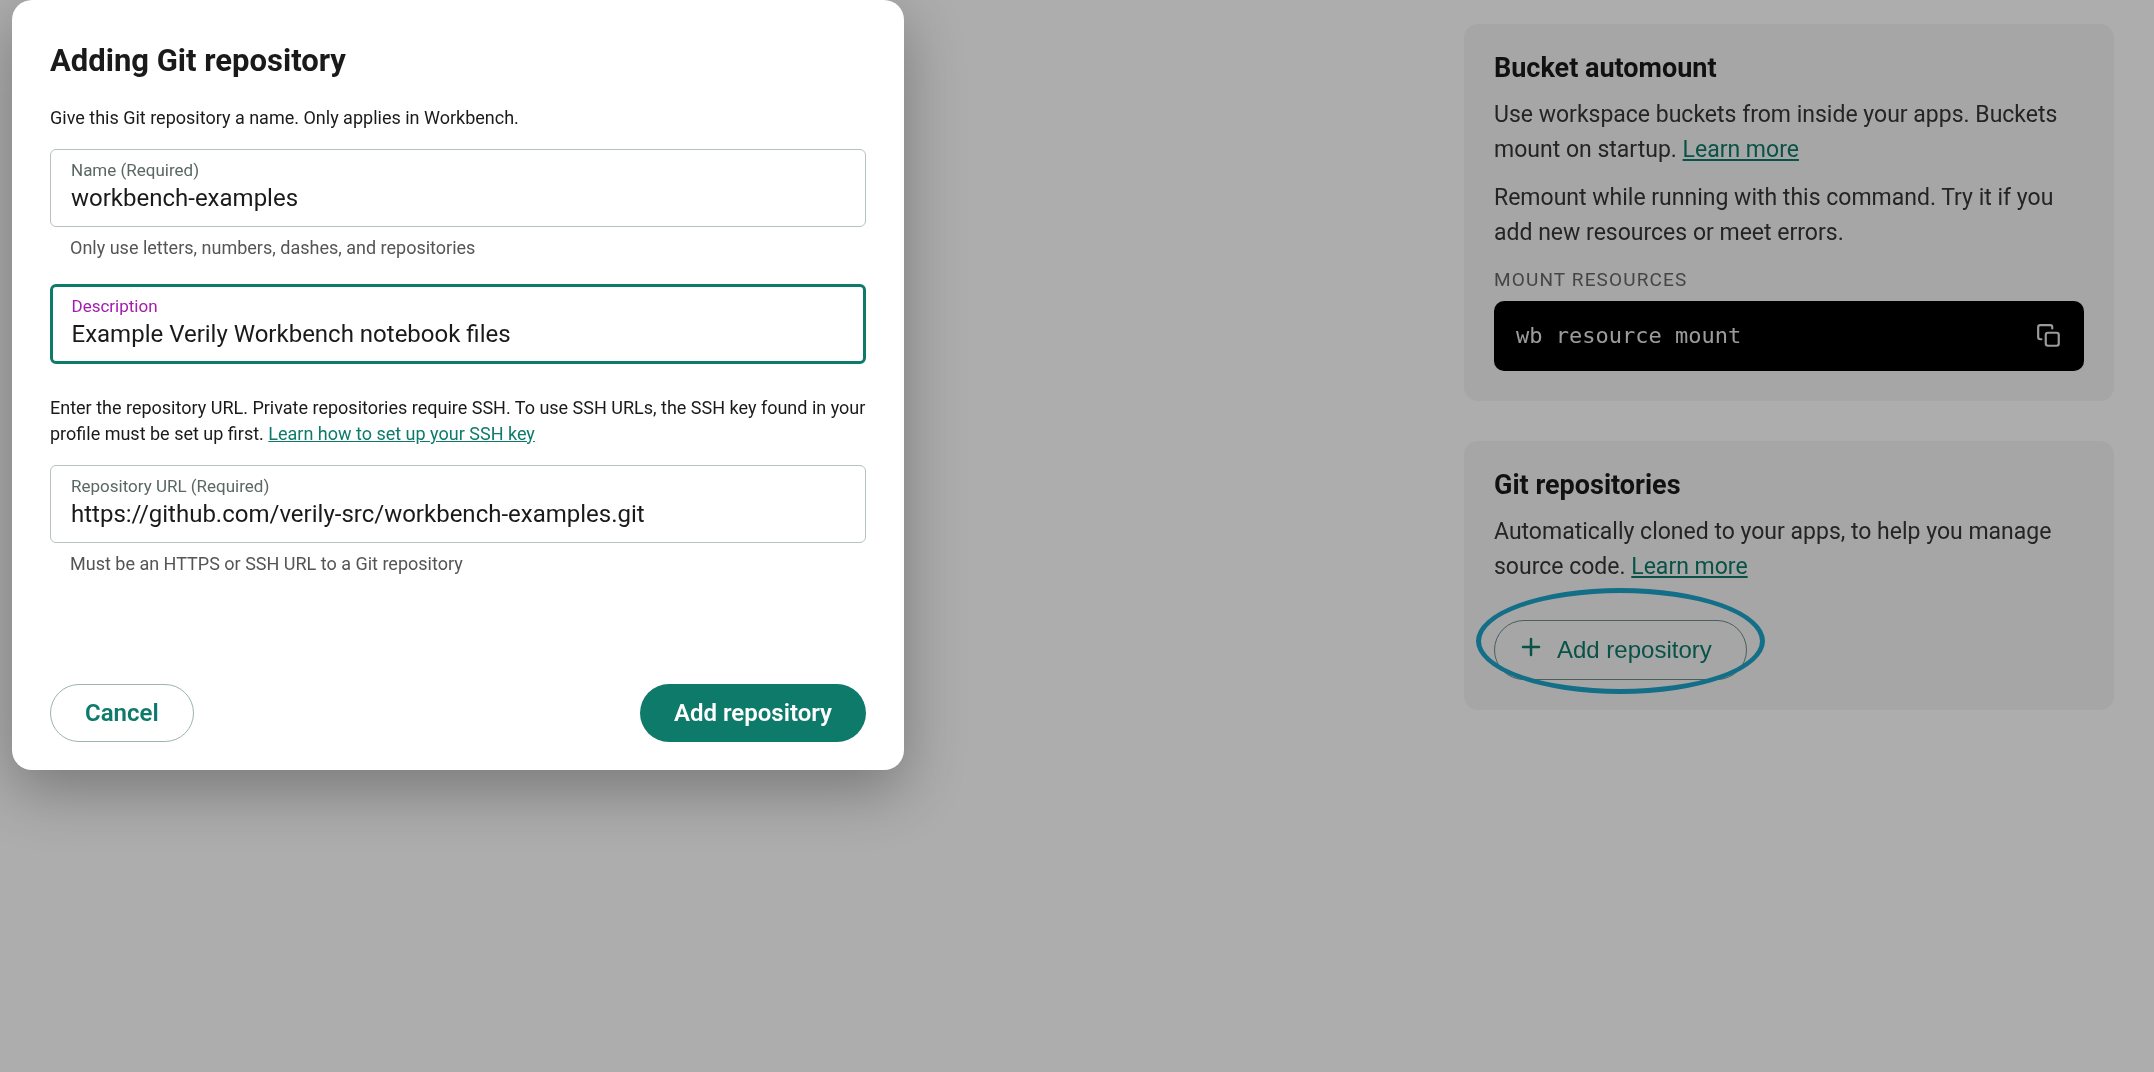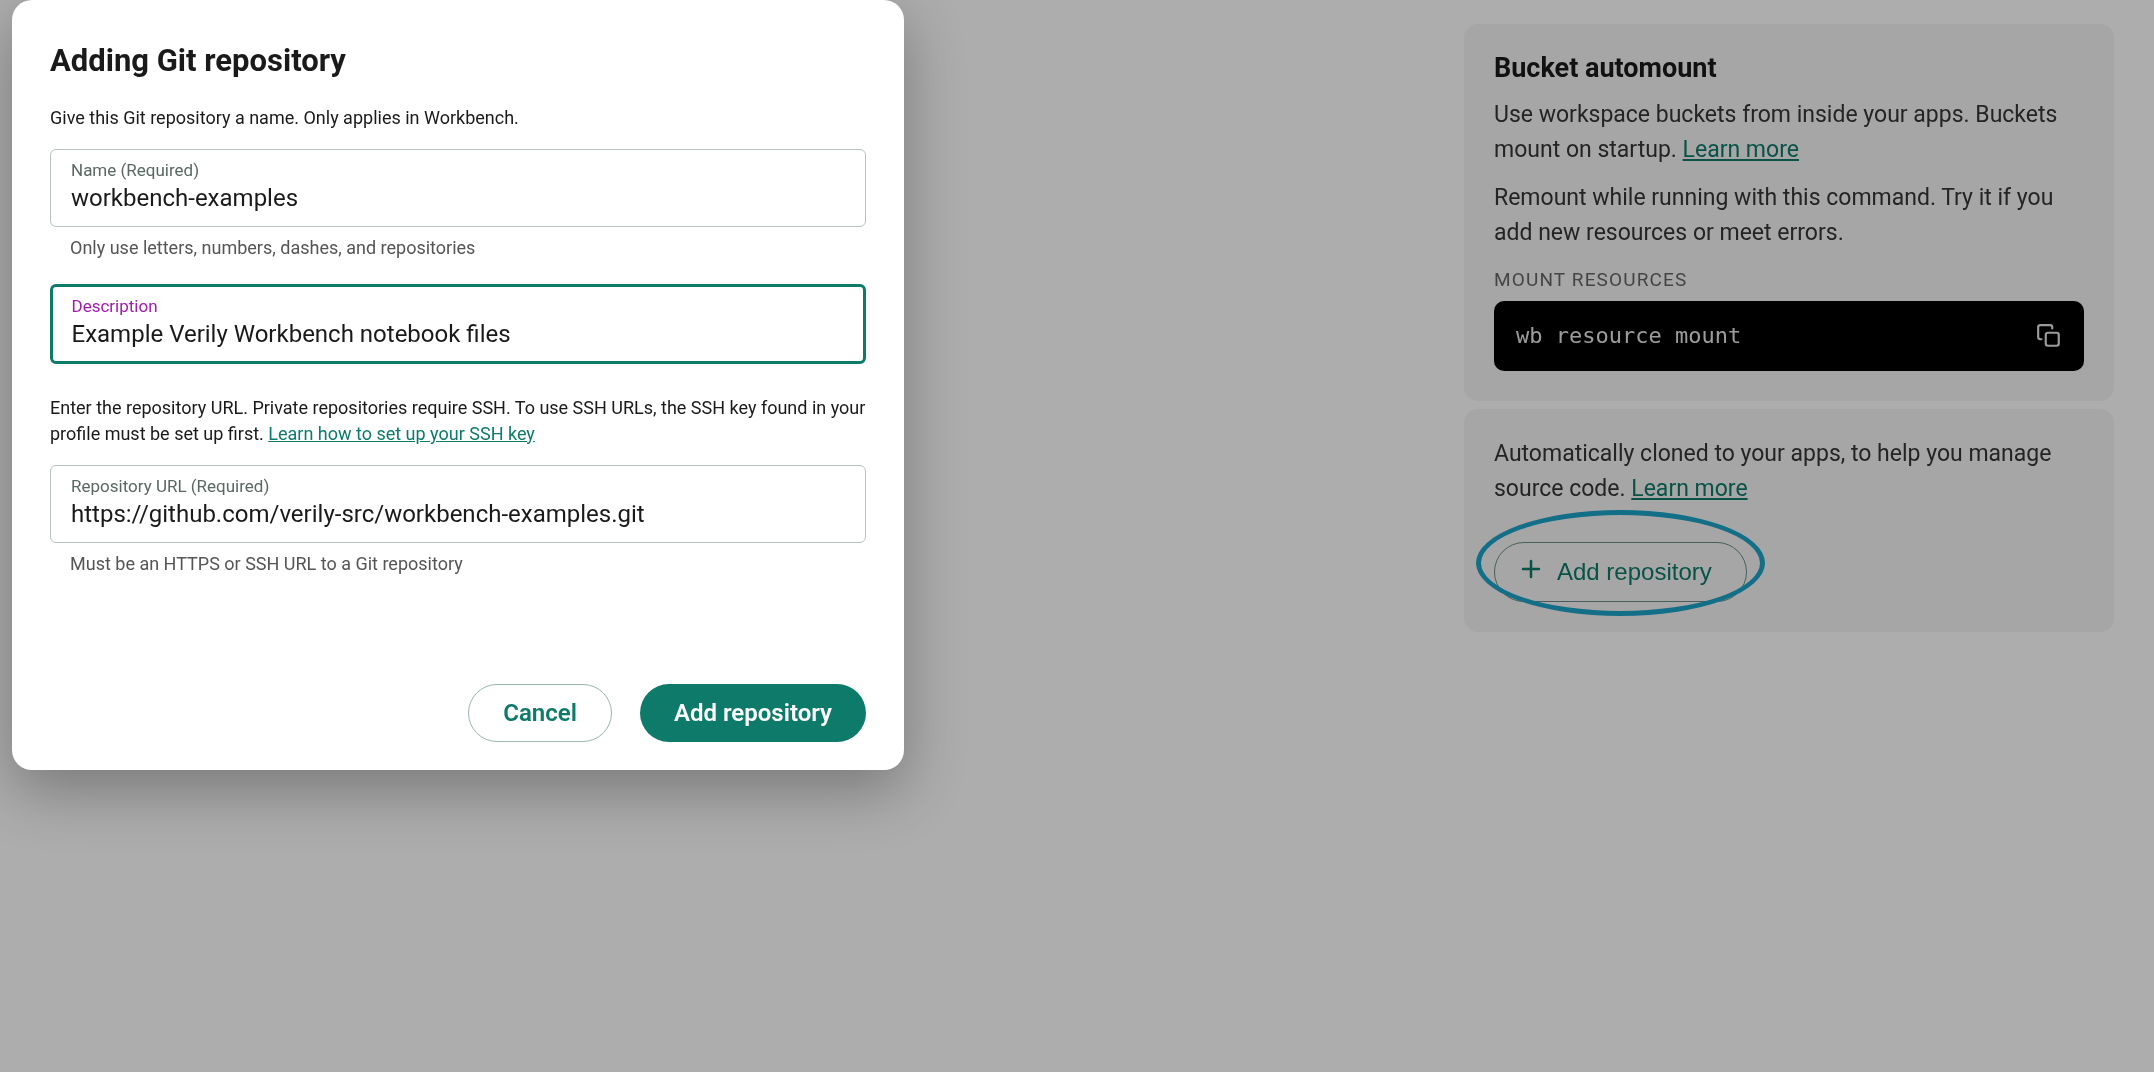--- a/index.html
+++ b/index.html
@@ -18,21 +18,21 @@
     inset: 0;
     display: flex;
     justify-content: flex-end;
     z-index: 0;
   }
   .bg-inner {
     width: 690px;
     padding: 24px 40px 0 0;
     display: flex;
     flex-direction: column;
-    gap: 8px;
+    gap: 40px;
   }
   .card {
     background: #f5f5f5;
     border-radius: 14px;
     padding: 28px 30px 30px 30px;
   }
   .card h2 {
     font-size: 27px;
     font-weight: 700;
     color: #1a1a1a;
@@ -162,21 +162,21 @@
     font-size: 18px;
     color: #555;
     padding: 10px 0 0 20px;
     margin-bottom: 20px;
   }
   .spacer-25 { height: 25px; }
 
   .modal-actions {
     margin-top: auto;
     display: flex;
-    justify-content: flex-end;
+    justify-content: space-between;
     gap: 28px;
     padding-top: 22px;
   }
   .btn {
     font-size: 24px;
     font-weight: 600;
     border-radius: 999px;
     padding: 14px 34px;
     cursor: pointer;
     border: none;
@@ -209,20 +209,21 @@
         <span class="copy-icon">
           <svg width="26" height="26" viewBox="0 0 24 24" fill="none" stroke="#e5e5e5" stroke-width="2" stroke-linecap="round" stroke-linejoin="round">
             <rect x="9" y="9" width="12" height="12" rx="2"></rect>
             <path d="M5 15H4a2 2 0 0 1-2-2V4a2 2 0 0 1 2-2h9a2 2 0 0 1 2 2v1"></path>
           </svg>
         </span>
       </div>
     </div>
 
     <div class="card">
+      <h2>Git repositories</h2>
       <p>
         <span>Automatically cloned to your apps, to help you manage source code. </span><a href="#" class="teal">Learn more</a>
       </p>
       <div style="margin-top:18px;">
         <span class="highlight-ellipse">
           <button class="add-repo-btn">
             <span>
               <svg viewBox="0 0 24 24" fill="none" stroke="#0d7a6a" stroke-width="2.5" stroke-linecap="round">
                   <line x1="12" y1="4" x2="12" y2="20"></line>
                   <line x1="4" y1="12" x2="20" y2="12"></line>

